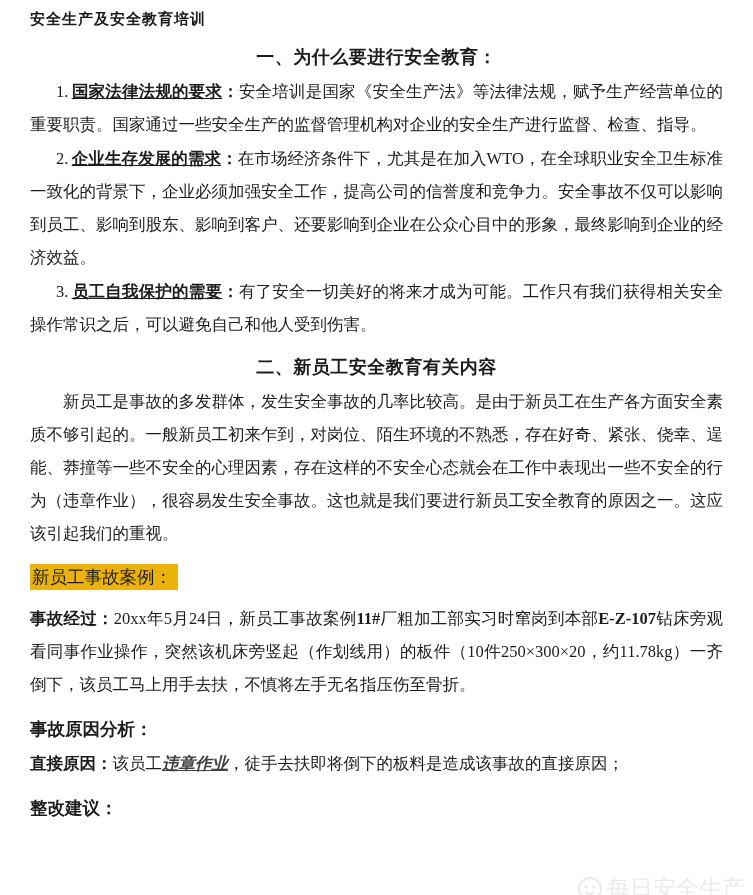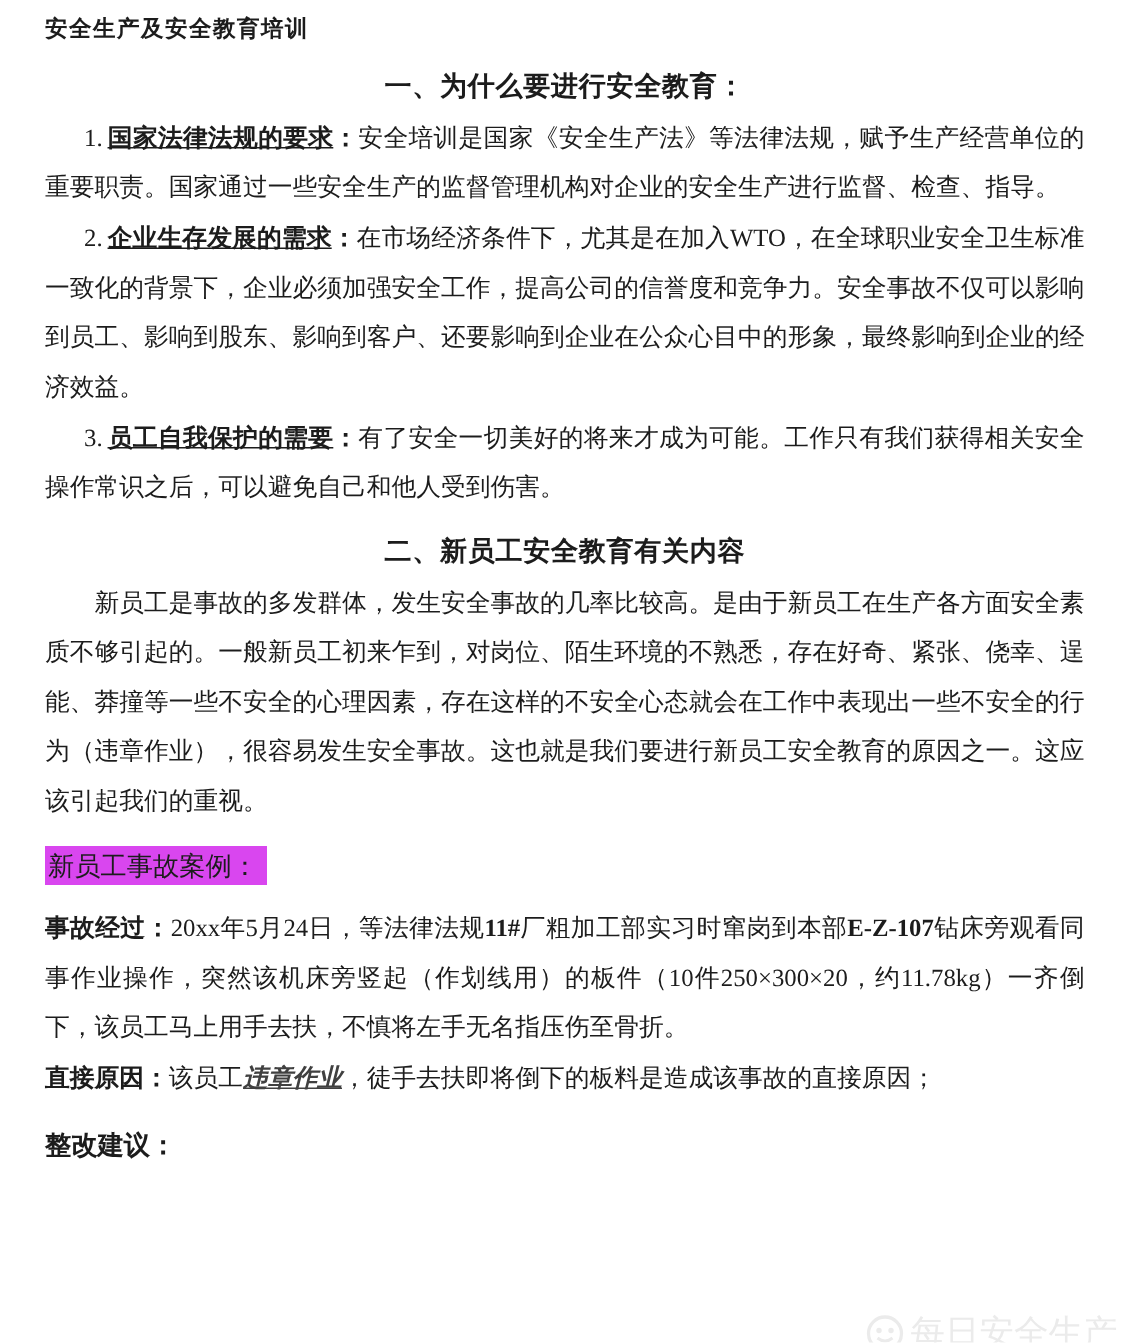--- a/index.html
+++ b/index.html
@@ -48,21 +48,21 @@
     font-style: italic;
     text-decoration: underline;
   }
 
   .case-label {
     font-size: 17.5px;
     line-height: 30px;
     margin: 12px 0 10px 0;
   }
   .case-label .hl {
-    background: #d946ef;
+    background: #eab308;
     padding: 3px 6px 3px 2px;
   }
 
   .sub-heading {
     font-size: 17.5px;
     font-weight: bold;
     margin: 16px 0 6px 0;
   }
 
   .hang-indent { padding-left: 87px; text-indent: 0; }
@@ -96,22 +96,23 @@
   <p class="body-par indent-num"><span>2.</span> <span class="bold-underline">企业生存发展的需求</span><span class="bold">：</span><span>在市场经济条件下，尤其是在加入WTO，在全球职业安全卫生标准一致化的背景下，企业必须加强安全工作，提高公司的信誉度和竞争力。安全事故不仅可以影响到员工、影响到股东、影响到客户、还要影响到企业在公众心目中的形象，最终影响到企业的经济效益。</span></p>
 
   <p class="body-par indent-num"><span>3.</span> <span class="bold-underline">员工自我保护的需要</span><span class="bold">：</span><span>有了安全一切美好的将来才成为可能。工作只有我们获得相关安全操作常识之后，可以避免自己和他人受到伤害。</span></p>
 
   <div class="sec-heading">二、新员工安全教育有关内容</div>
 
   <p class="body-par indent-2em">新员工是事故的多发群体，发生安全事故的几率比较高。是由于新员工在生产各方面安全素质不够引起的。一般新员工初来乍到，对岗位、陌生环境的不熟悉，存在好奇、紧张、侥幸、逞能、莽撞等一些不安全的心理因素，存在这样的不安全心态就会在工作中表现出一些不安全的行为（违章作业），很容易发生安全事故。这也就是我们要进行新员工安全教育的原因之一。这应该引起我们的重视。</p>
 
   <div class="case-label"><span class="hl">新员工事故案例：</span></div>
 
-  <p class="body-par"><span class="bold">事故经过：</span><span>20xx年5月24日，等法律法规</span><span class="latin-bold">11#</span><span>厂粗加工部实习时窜岗到本部</span><span class="latin-bold">E-Z-107</span><span>钻床旁观看同事作业操作，突然该机床旁竖起（作划线用）的板件（10件250×300×20，约11.78kg）一齐倒下，该员工马上用手去扶，不慎将左手无名指压伤至骨折。</span></p>
+  <p class="body-par"><span class="bold">事故经过：</span><span>20xx年5月24日，新员工事故案例</span><span class="latin-bold">11#</span><span>厂粗加工部实习时窜岗到本部</span><span class="latin-bold">E-Z-107</span><span>钻床旁观看同事作业操作，突然该机床旁竖起（作划线用）的板件（10件250×300×20，约11.78kg）一齐倒下，该员工马上用手去扶，不慎将左手无名指压伤至骨折。</span></p>
 
+  <div class="sub-heading">事故原因分析：</div>
 
   <p class="body-par"><span class="bold">直接原因：</span><span>该员工</span><span class="red-em">违章作业</span><span>，徒手去扶即将倒下的板料是造成该事故的直接原因；</span></p>
 
 
 
   <div class="sub-heading">整改建议：</div>
 
 </div>
 
 <div class="watermark">

